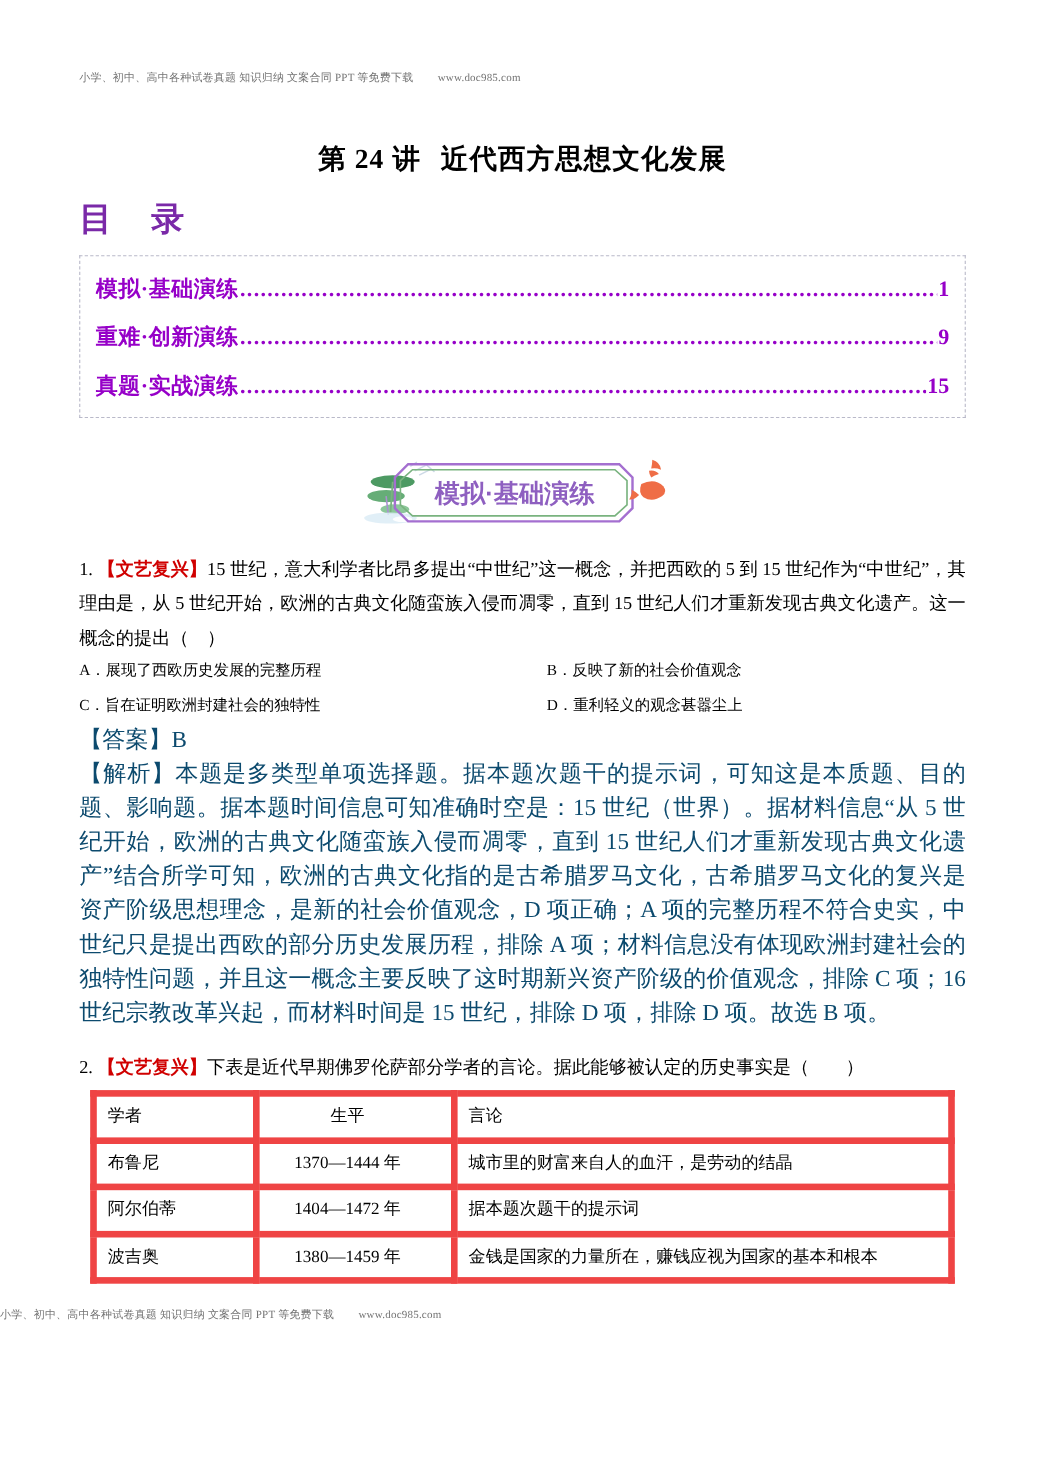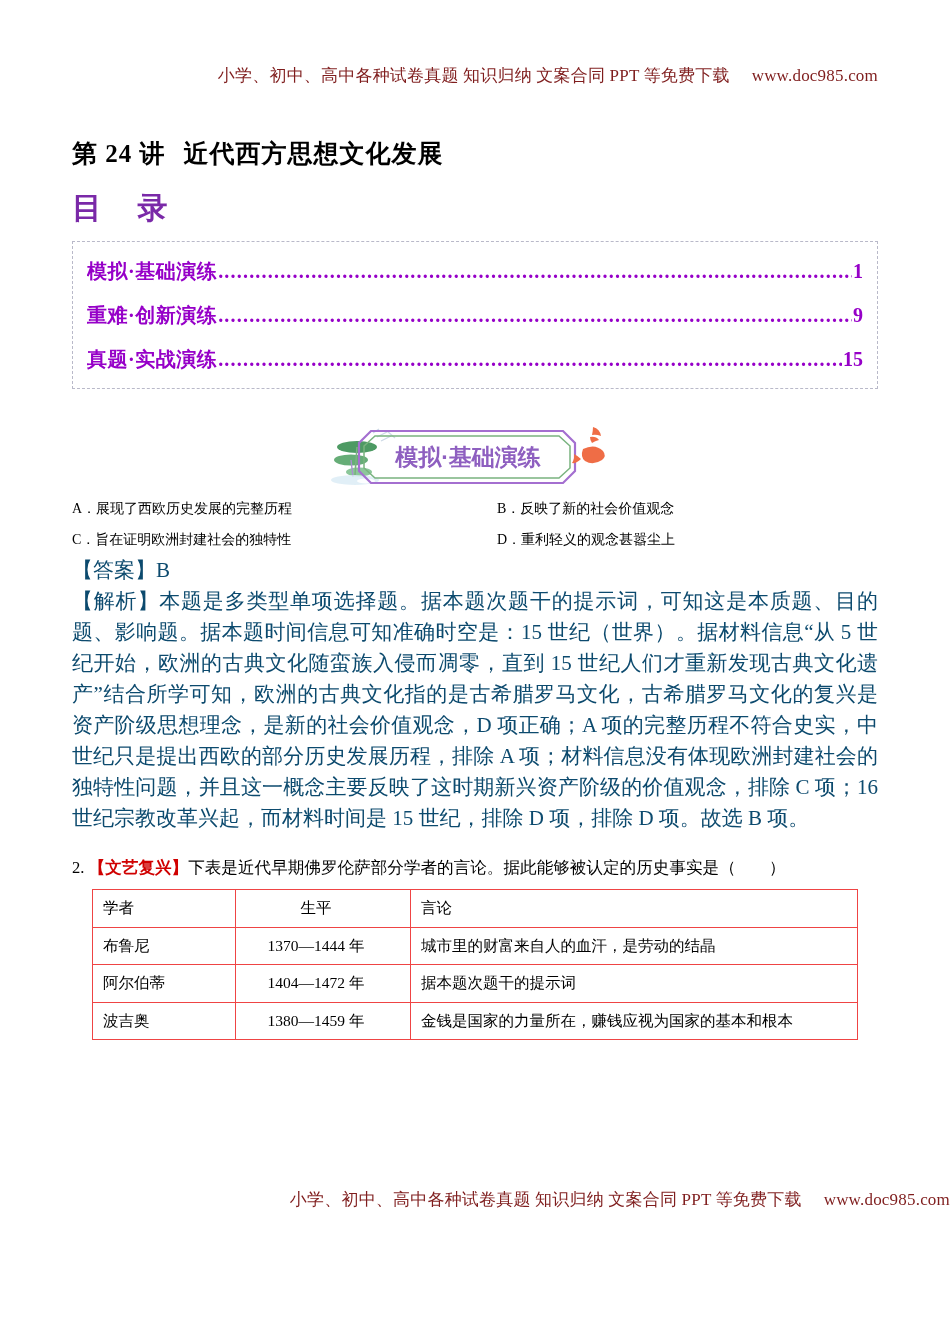--- a/index.html
+++ b/index.html
@@ -19,37 +19,38 @@
   .page {
     position: relative;
     width: 950px;
     height: 1344px;
     box-sizing: border-box;
     padding: 0 72px;
   }
 
   
   .wm {
-    text-align: right;
-    font-size: 17px;
-    color: #7f1d1d;
+    text-align: left;
+    font-size: 10px;
+    color: #737373;
     letter-spacing: 0.2px;
     white-space: nowrap;
   }
   .wm-header { padding-top: 64px; }
   .wm-footer {
     position: absolute;
     left: 0; right: 0;
     top: 1188px;
   }
   .wm .wm-url { margin-left: 22px; }
 
   
   .doc-title {
     margin-top: 50px;
+    text-align: center;
     font-size: 25px;
     font-weight: bold;
     letter-spacing: 1px;
     color: #000;
   }
   .doc-title .sep { display: inline-block; width: 18px; }
 
   
   .toc-heading {
     margin-top: 18px;
@@ -137,21 +138,21 @@
   .analysis { text-align: justify; }
 
   
   table.stat {
     border-collapse: collapse;
     margin: 6px auto 0 auto;
     width: 660px;
     table-layout: fixed;
   }
   table.stat td {
-    border: 1px solid #ef4444;
+    border: 6px solid #ef4444;
     font-size: 15.5px;
     padding: 9px 24px 9px 10px;
     line-height: 1.2;
     vertical-align: middle;
     white-space: nowrap;
   }
   table.stat td.c1 { width: 108px; }
   table.stat td.c2 { width: 140px; text-align: center; }
   table.stat td.c3 { width: 412px; }
 
@@ -217,20 +218,24 @@
 
       <g fill="#ef6d46">
         <path d="M268 12 q7 2 8 9 q-5 -2 -9 -1 q1 -5 1 -8 Z"></path>
         <path d="M265 22 q6 -1 9 3 q-4 1 -7 3 q-2 -3 -2 -6 Z"></path>
         <path d="M258 34 q12 -6 20 2 q4 5 -1 9 q-9 6 -17 1 q-5 -4 -2 -12 Z"></path>
         <path d="M256 44 q-5 5 -9 4 q3 -5 2 -9 q4 2 7 5 Z"></path>
       </g>
     </svg>
   </div>
 
+  <div class="q">
+    <span class="q-num">1.</span>
+    <span class="tag">【文艺复兴】</span><span>15 世纪，意大利学者比昂多提出“中世纪”这一概念，并把西欧的 5 到 15 世纪作为“中世纪”，其理由是，从 5 世纪开始，欧洲的古典文化随蛮族入侵而凋零，直到 15 世纪人们才重新发现古典文化遗产。这一概念的提出（　）</span>
+  </div>
 
   <div class="opts">
     <div class="opt">A．展现了西欧历史发展的完整历程</div>
     <div class="opt col2">B．反映了新的社会价值观念</div>
     <div class="opt">C．旨在证明欧洲封建社会的独特性</div>
     <div class="opt col2">D．重利轻义的观念甚嚣尘上</div>
   </div>
 
   <div class="answer">【答案】B</div>
   <div class="analysis">【解析】本题是多类型单项选择题。据本题次题干的提示词，可知这是本质题、目的题、影响题。据本题时间信息可知准确时空是：15 世纪（世界）。据材料信息“从 5 世纪开始，欧洲的古典文化随蛮族入侵而凋零，直到 15 世纪人们才重新发现古典文化遗产”结合所学可知，欧洲的古典文化指的是古希腊罗马文化，古希腊罗马文化的复兴是资产阶级思想理念，是新的社会价值观念，D 项正确；A 项的完整历程不符合史实，中世纪只是提出西欧的部分历史发展历程，排除 A 项；材料信息没有体现欧洲封建社会的独特性问题，并且这一概念主要反映了这时期新兴资产阶级的价值观念，排除 C 项；16 世纪宗教改革兴起，而材料时间是 15 世纪，排除 D 项，排除 D 项。故选 B 项。</div>

